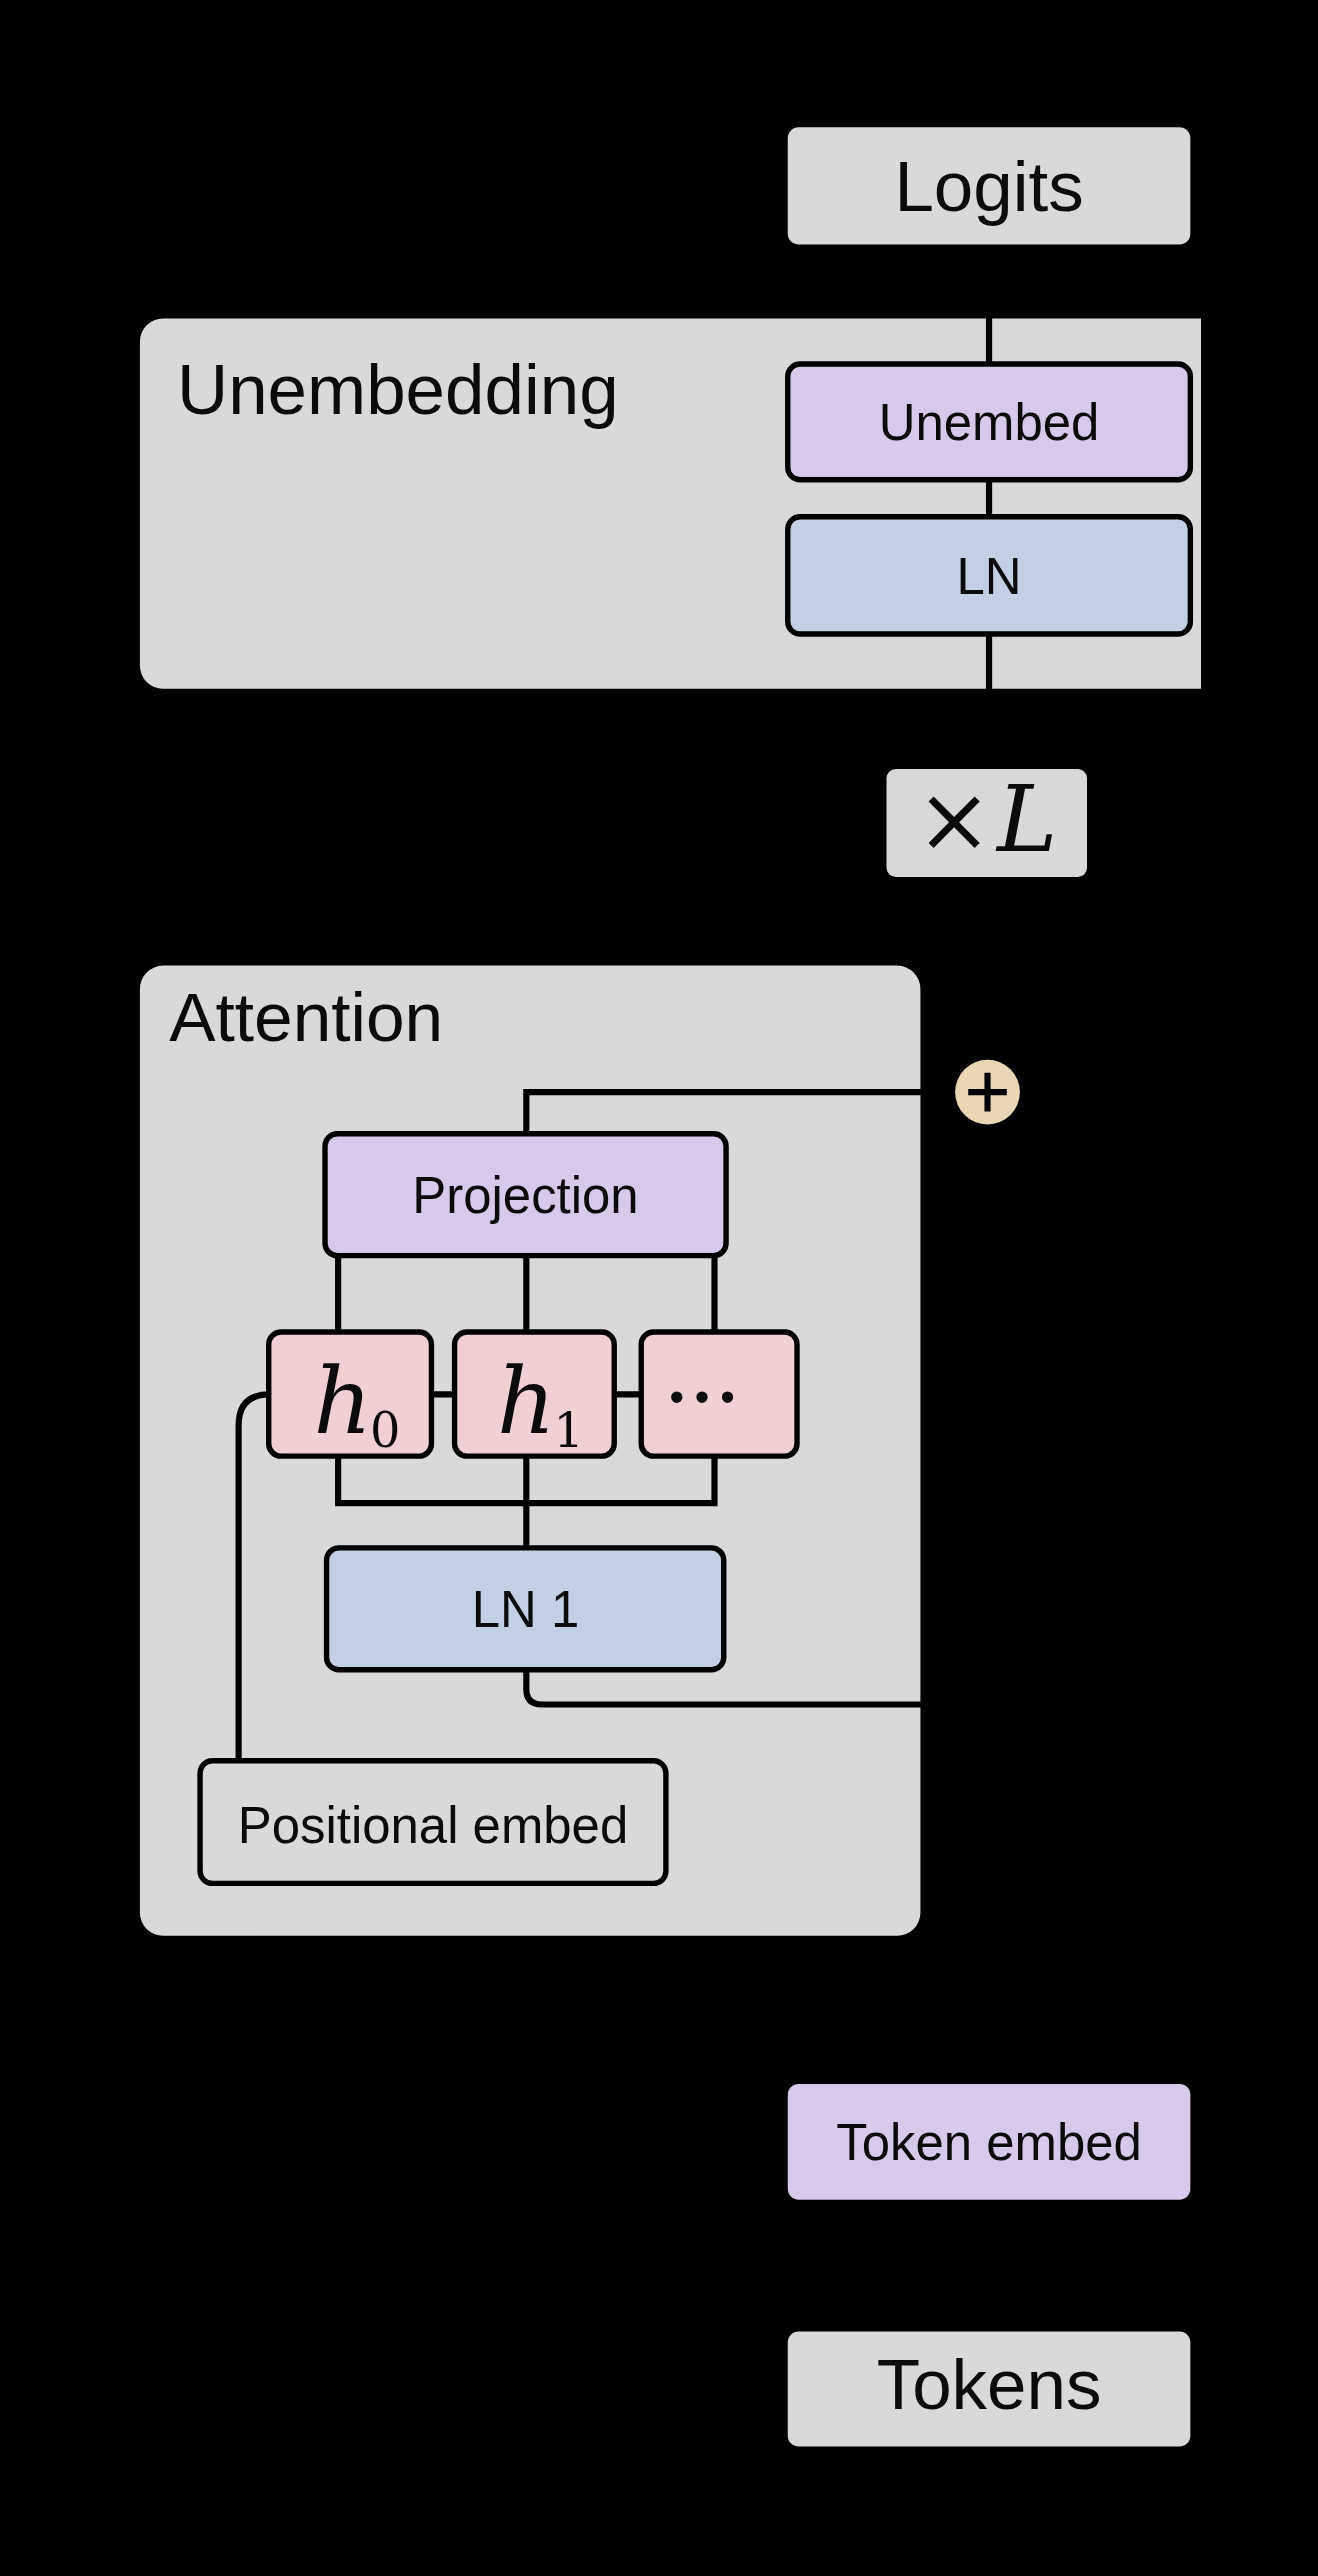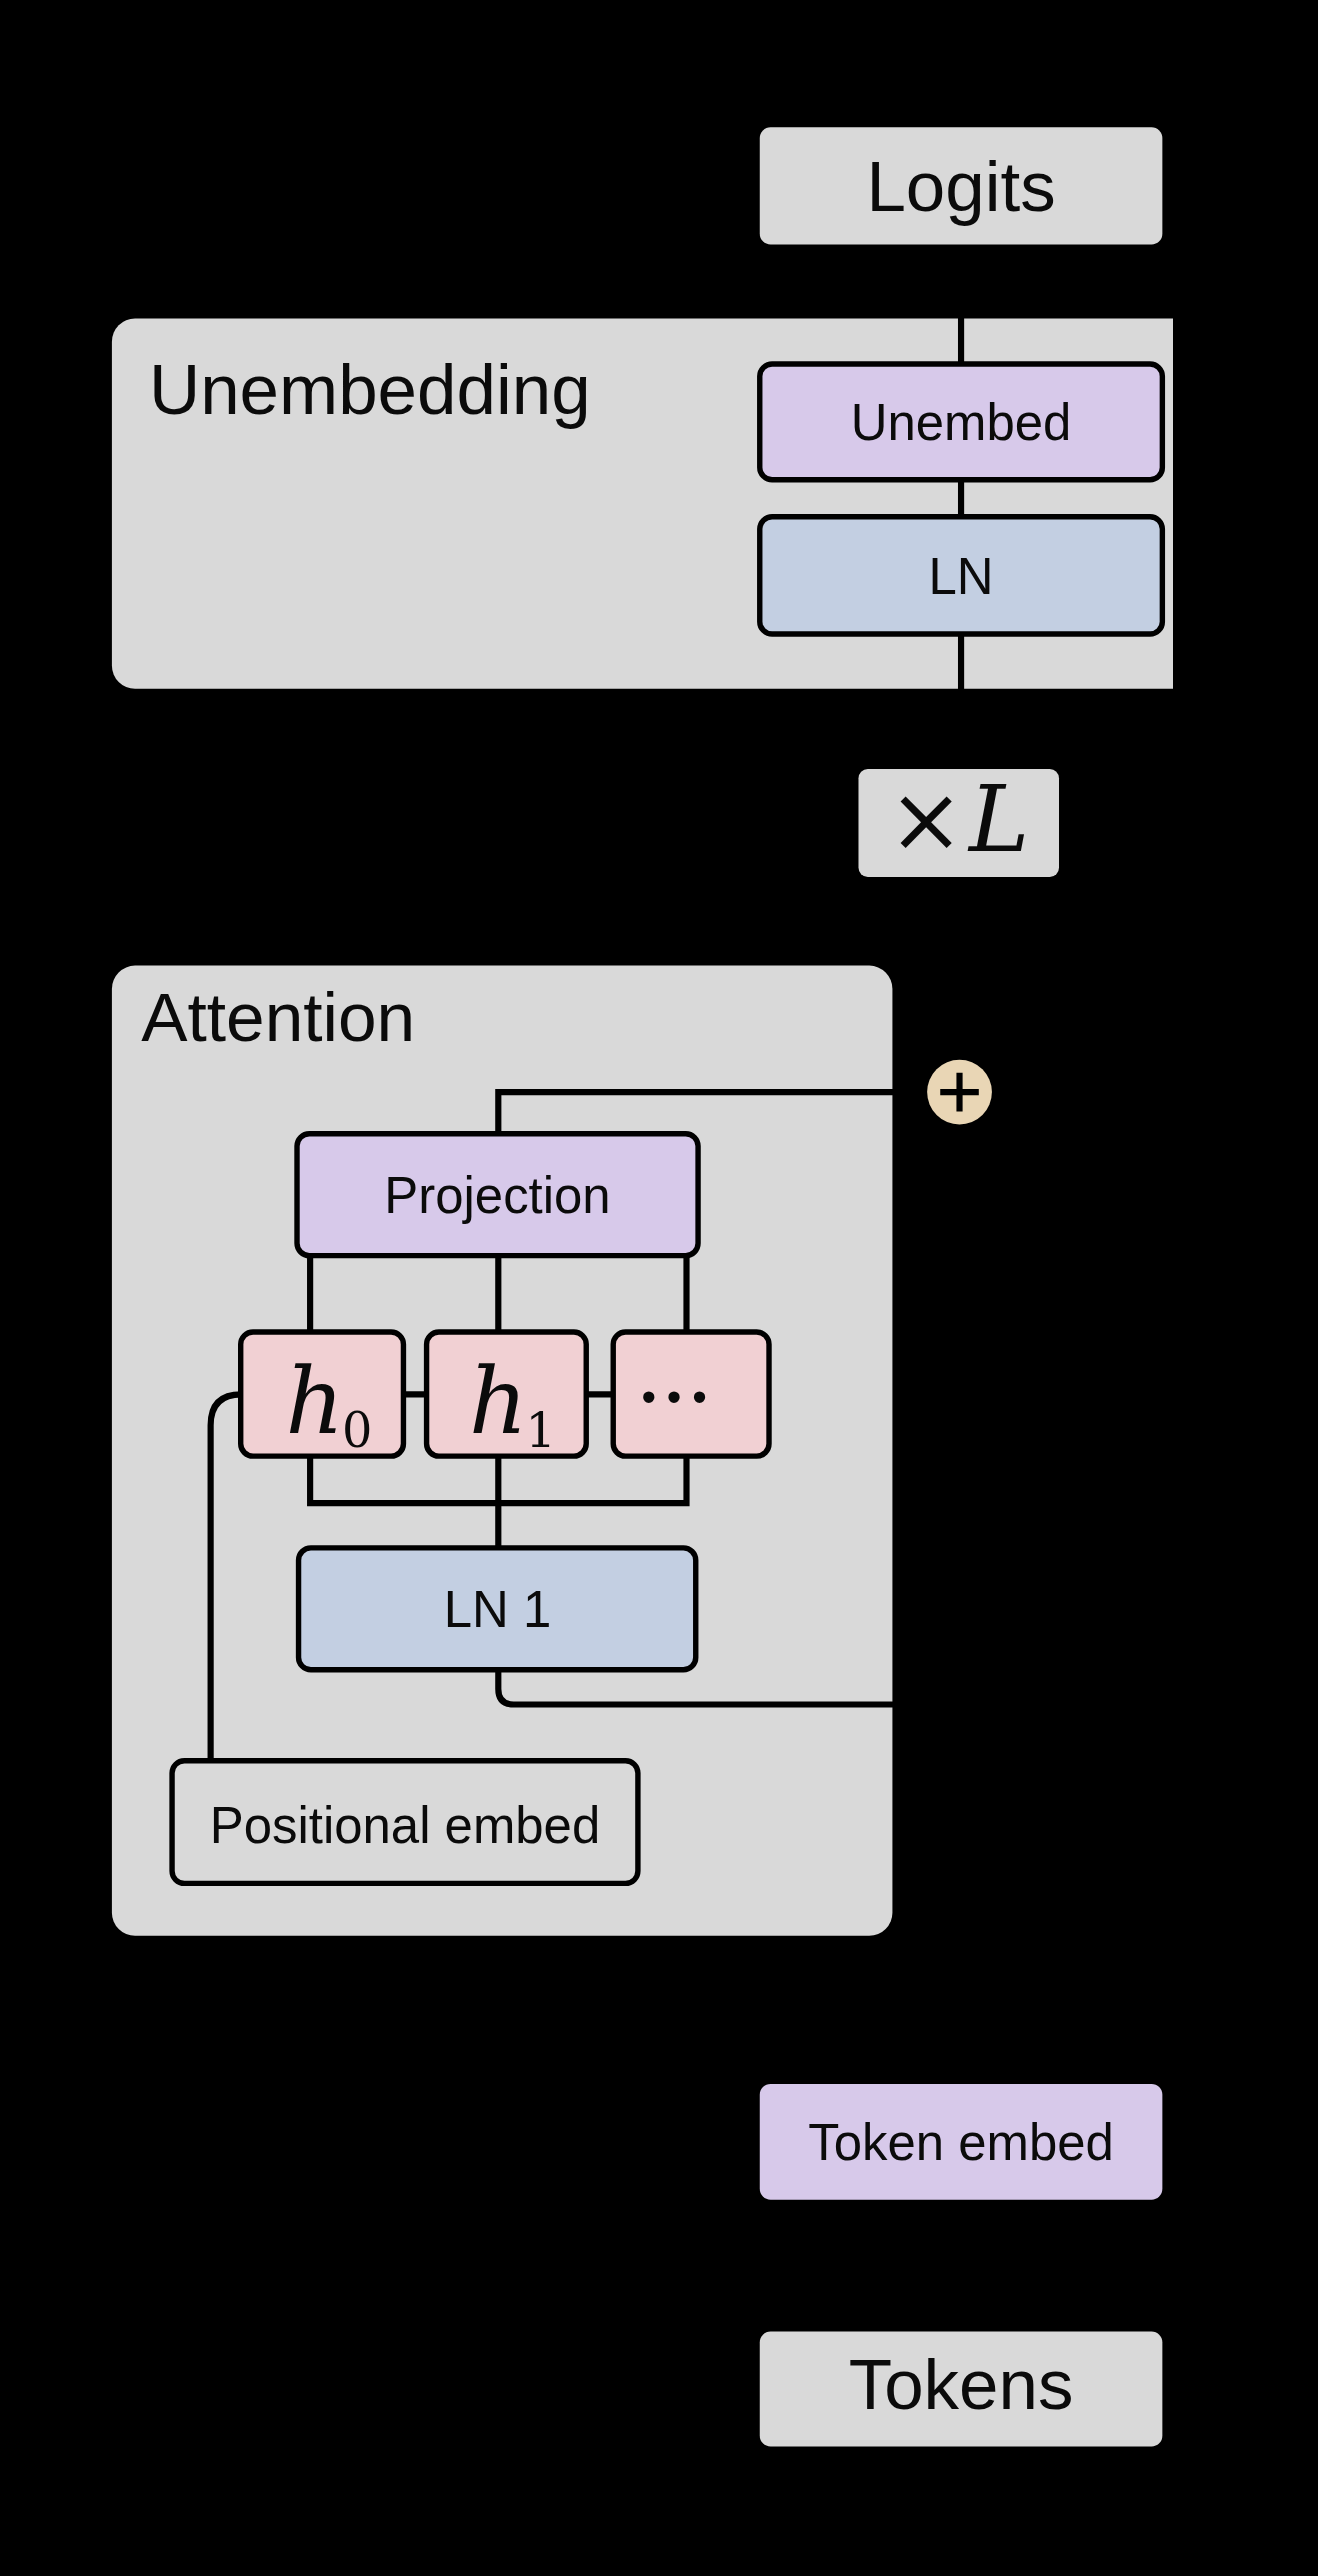--- a/index.html
+++ b/index.html
@@ -1,20 +1,20 @@
 <!DOCTYPE html>
 <html style="--background: #000000; --panel-gray: #d9d9d9; --purple: #d7c9ea; --blue: #c3cfe2; --pink: #f1d0d3; --tan: #e9d6b5; --line-black: #000000; --text-black: #0b0b0b;font-size:12.3px"><head>
 <meta charset="utf-8">
 <style>
   :root{
     --background:#000; --panel-gray:#d9d9d9; --purple:#d7c9ea; --blue:#c3cfe2;
     --pink:#f1d0d3; --tan:#e9d6b5; --line-black:#000; --text-black:#0b0b0b;
   }
   html,body{margin:0;padding:0;background:var(--background);}
-  .stage{position:relative;width:1173px;height:2576px;background:var(--background);overflow:hidden;}
+  .stage{position:relative;width:1173px;height:2576px;background:var(--background);overflow:hidden;margin-left:28px;}
   svg{display:block;width:1319px;height:2576px;}
   .sans{font-family:"Liberation Sans","DejaVu Sans",sans-serif;fill:var(--text-black);}
   .math{font-family:"DejaVu Serif","Liberation Serif",serif;fill:var(--text-black);}
   .panel{fill:var(--panel-gray);}
   .box-purple{fill:var(--purple);stroke:var(--line-black);stroke-width:7;}
   .box-blue{fill:var(--blue);stroke:var(--line-black);stroke-width:7;}
   .box-pink{fill:var(--pink);stroke:var(--line-black);stroke-width:7;}
   .box-outline{fill:var(--panel-gray);stroke:var(--line-black);stroke-width:7;}
   .wire{fill:none;stroke:var(--line-black);stroke-width:8;}
   .plus-circle{fill:var(--tan);}

